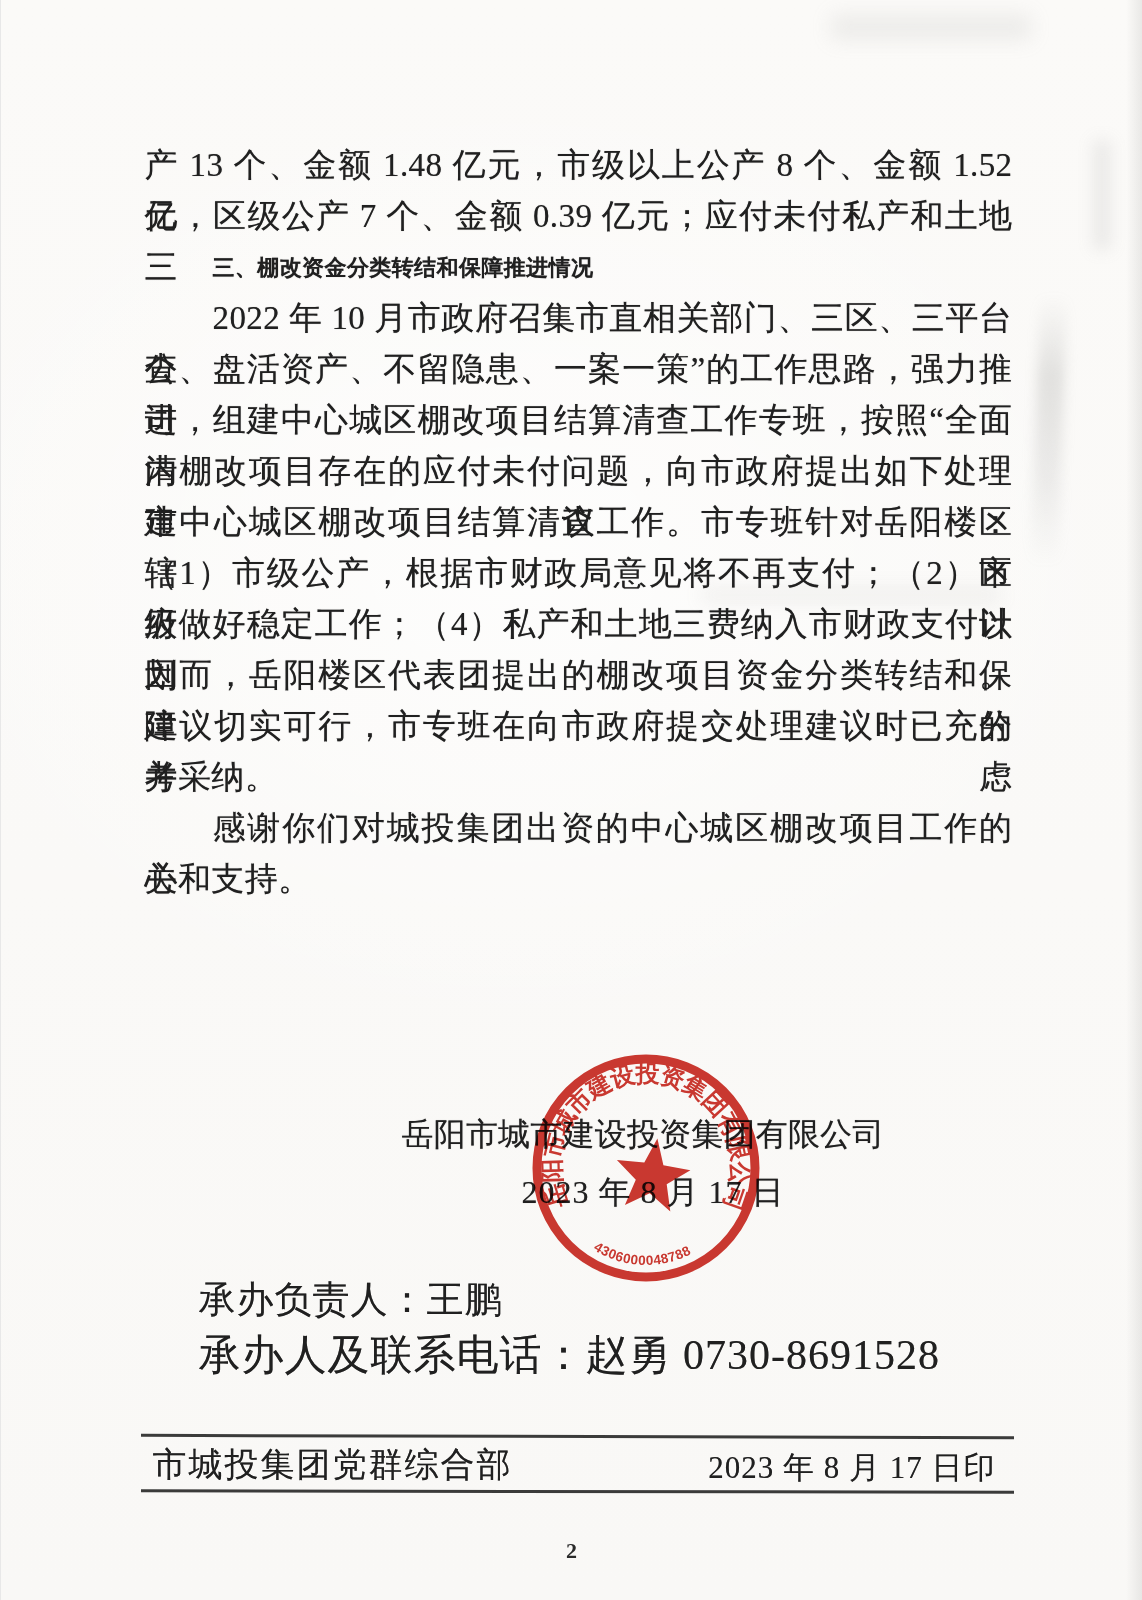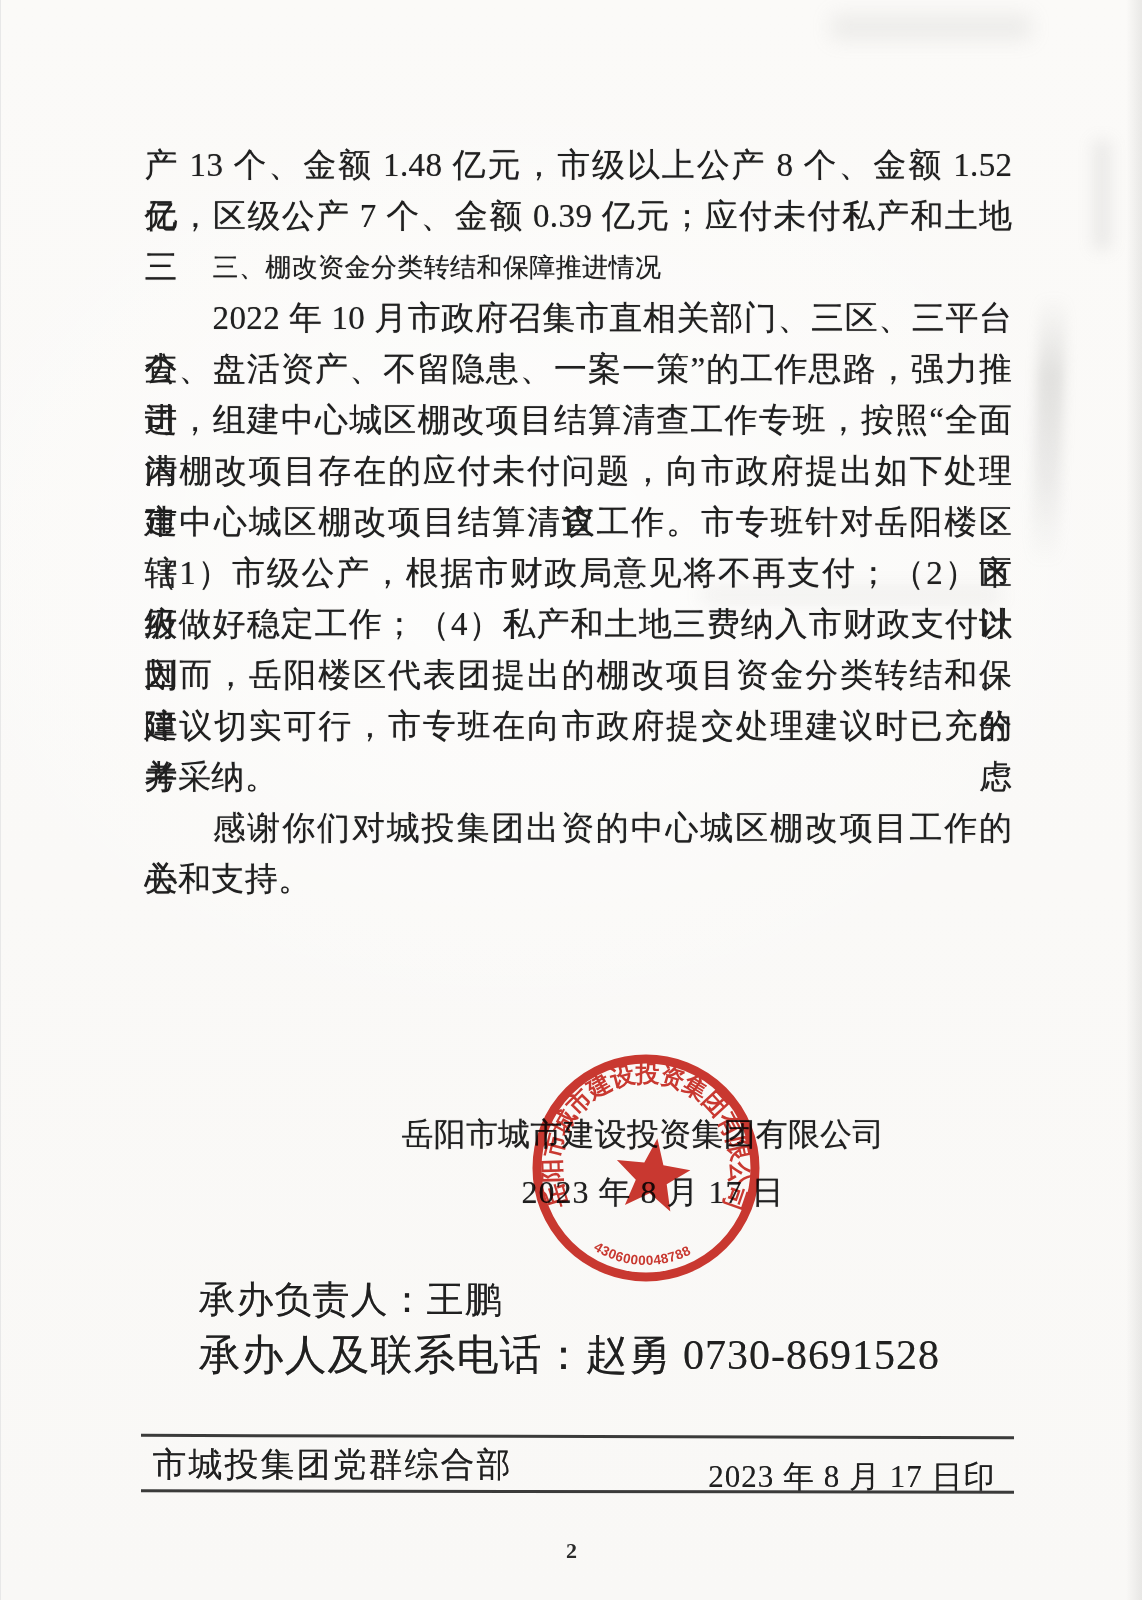--- a/index.html
+++ b/index.html
@@ -34,21 +34,21 @@
     height:51px; line-height:51px; font-size:33px;
     letter-spacing:.4px; white-space:nowrap;
     text-align:justify; text-align-last:justify; text-justify:inter-character;
     white-space:normal;
     text-shadow:0 0 .7px rgba(20,20,20,.55);
   }
   .line.short { text-align:left; text-align-last:left; }
   .line.indent { text-indent:68px; }
   .line.heading {
     font-family:"Liberation Sans","DejaVu Sans",sans-serif;
-    font-weight:400; font-size:26px;
+    font-weight:700; font-size:22px;
     text-align:left; text-align-last:left;
   }
 
   
   .sig-company { position:absolute; left:401px; top:1112px; font-size:32px; height:44px; line-height:44px;
     letter-spacing:.2px; text-shadow:0 0 .7px rgba(20,20,20,.5); }
   .sig-date { position:absolute; left:521px; top:1170px; font-size:32px; height:44px; line-height:44px;
     letter-spacing:1px; text-shadow:0 0 .7px rgba(20,20,20,.5); }
 
   
@@ -61,21 +61,21 @@
   .contact-2 { position:absolute; left:198px; top:1332px; font-size:42px; height:46px; line-height:46px;
     letter-spacing:1px; text-shadow:0 0 .6px rgba(20,20,20,.5); }
 
   
   .rule { position:absolute; left:140px; width:873px; height:3px; background:#262626; opacity:.9; }
   .rule-top { top:1435px; transform:rotate(.15deg); }
   .rule-bottom { top:1490px; transform:rotate(.1deg); }
   .footer-dept { position:absolute; left:152px; top:1444px; font-size:34px; height:42px; line-height:42px;
     letter-spacing:2px; text-shadow:0 0 .6px rgba(20,20,20,.5); }
   .footer-date { position:absolute; right:146px; top:1448px; font-size:31px; height:40px; line-height:40px;
-    letter-spacing:1px; text-shadow:0 0 .6px rgba(20,20,20,.5);margin-top:9px; }
+    letter-spacing:1px; text-shadow:0 0 .6px rgba(20,20,20,.5); }
   .page-num { position:absolute; left:0; top:1538px; width:1142px; text-align:center;
     font-size:22px; font-weight:700; color:#2a2a2a; }
 </style>
 </head>
 <body>
 
 <div class="page">
 
   <div class="artifact streak-top"></div>
   <div class="artifact streak-right"></div>

